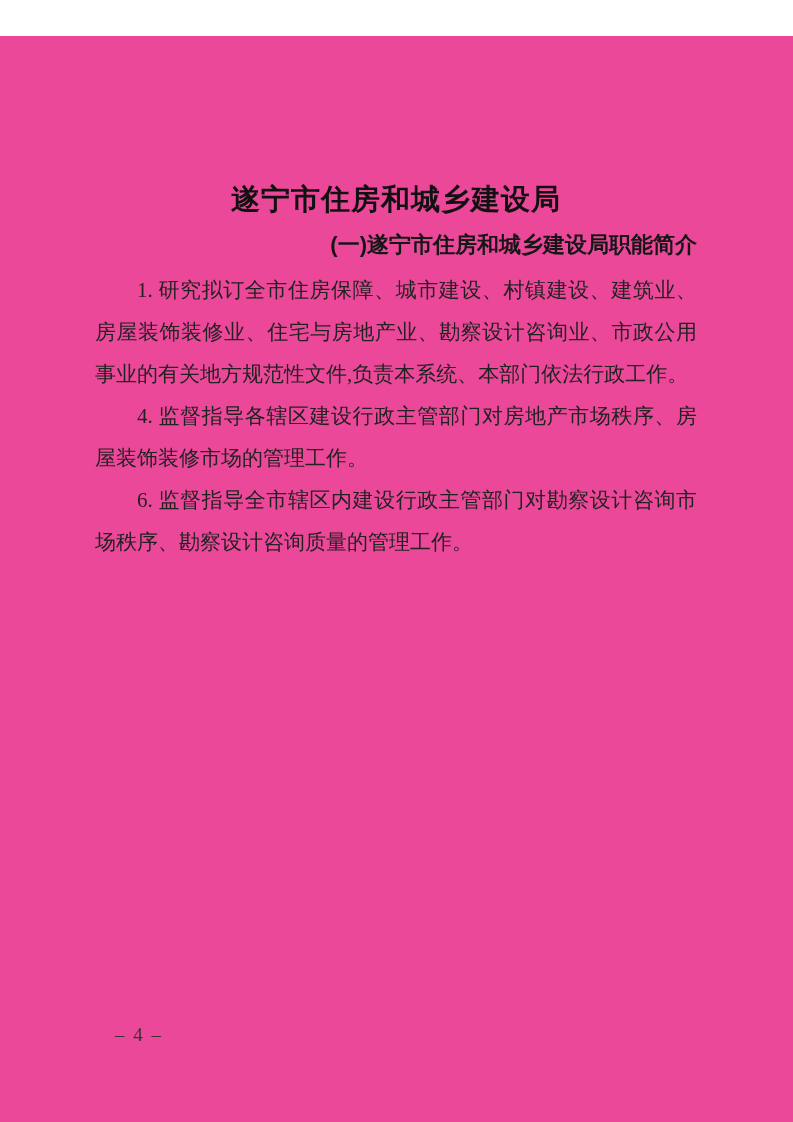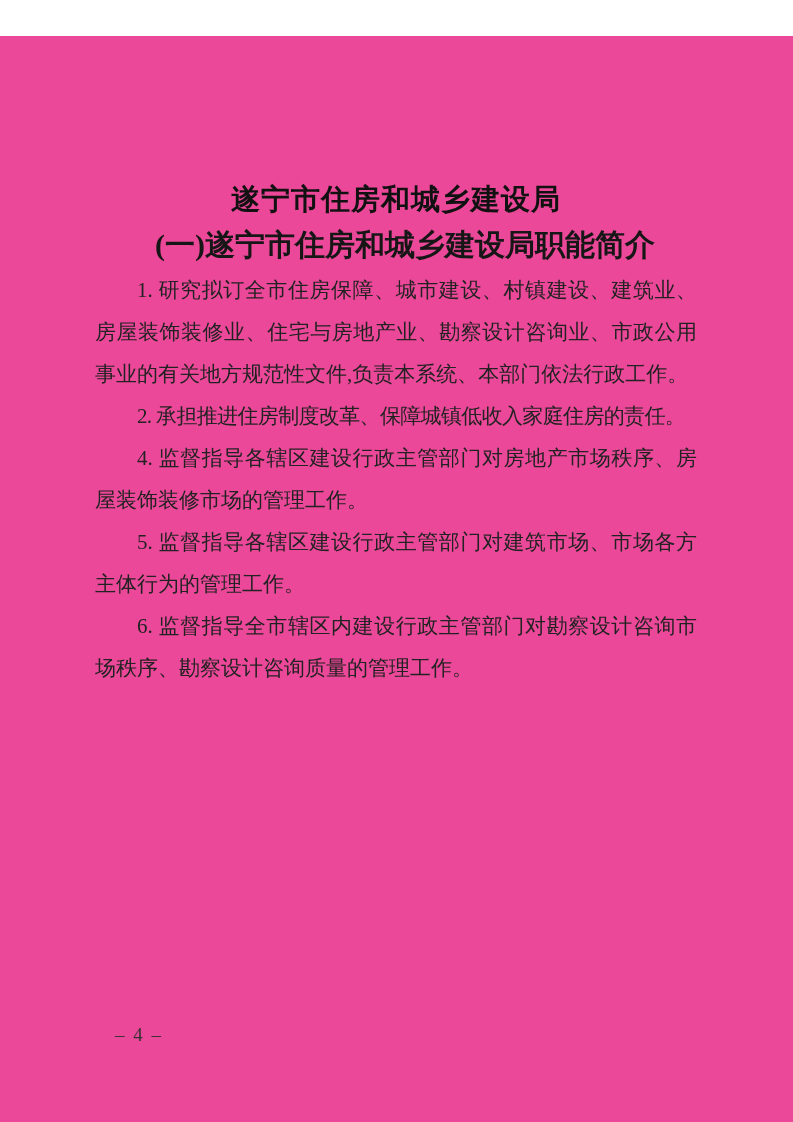--- a/index.html
+++ b/index.html
@@ -43,26 +43,27 @@
     font-weight: 700;
     line-height: 42px;
     text-indent: 2em;
     font-family: "Liberation Sans", "DejaVu Sans", sans-serif;
     color: #161616;
     letter-spacing: 0.5px;
   }
   .subsec-heading {
     margin: 0;
     padding: 0;
-    font-size: 30px;
+    font-size: 22px;
     font-weight: 700;
     line-height: 42px;
     text-indent: 2em;
-    font-family: Liberation Serif, serif;
+    font-family: Liberation Sans, sans-serif;
     color: #161616;
+    text-align: right;
   }
   .body-text {
     margin-top: 3px;
   }
   .body-p {
     margin: 0;
     padding: 0;
     font-size: 21px;
     line-height: 42px;
     text-align: justify;
@@ -93,22 +94,20 @@
 
     <h1 class="doc-title">
       <span class="t-line">遂宁市住房和城乡建设局</span>
     </h1>
 
 
     <h3 class="subsec-heading">(一)遂宁市住房和城乡建设局职能简介</h3>
 
     <div class="body-text">
       <p class="body-p">1. 研究拟订全市住房保障、城市建设、村镇建设、建筑业、房屋装饰装修业、住宅与房地产业、勘察设计咨询业、市政公用事业的有关地方规范性文件,负责本系统、本部门依法行政工作。</p>
-      <p class="body-p tight">2. 承担推进住房制度改革、保障城镇低收入家庭住房的责任。</p>
       <p class="body-p">4. 监督指导各辖区建设行政主管部门对房地产市场秩序、房屋装饰装修市场的管理工作。</p>
-      <p class="body-p">5. 监督指导各辖区建设行政主管部门对建筑市场、市场各方主体行为的管理工作。</p>
       <p class="body-p">6. 监督指导全市辖区内建设行政主管部门对勘察设计咨询市场秩序、勘察设计咨询质量的管理工作。</p>
     </div>
 
   </div>
 
   <div class="page-number">– 4 –</div>
 </div>
 
 </body></html>

